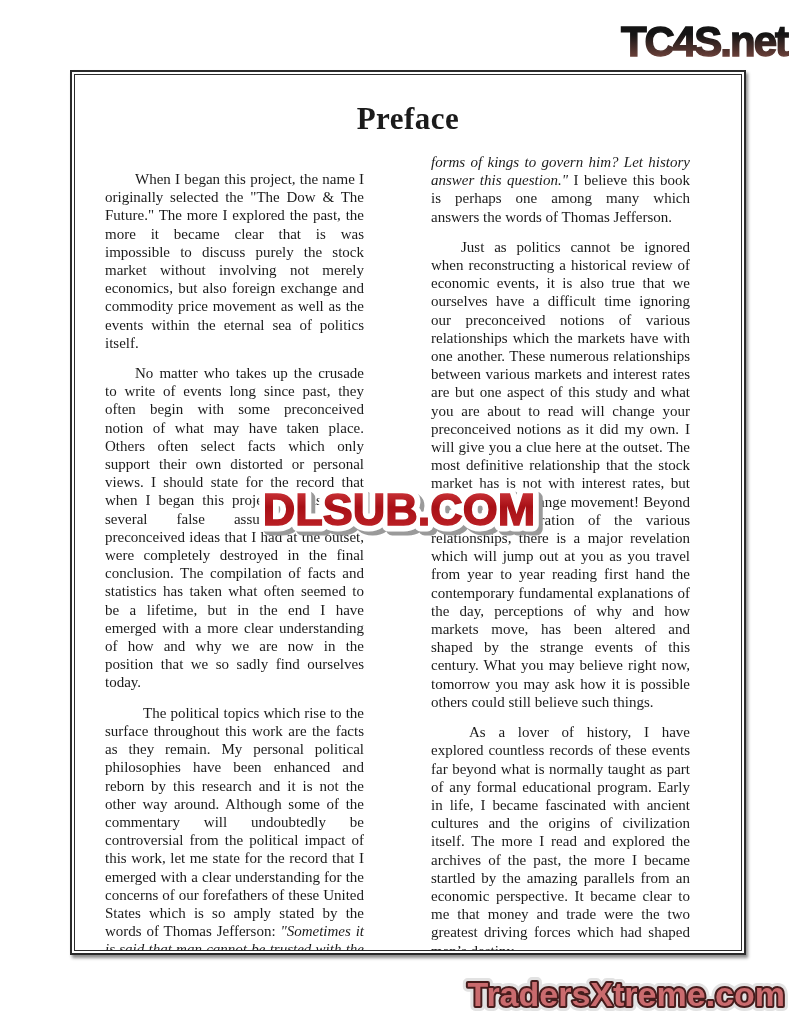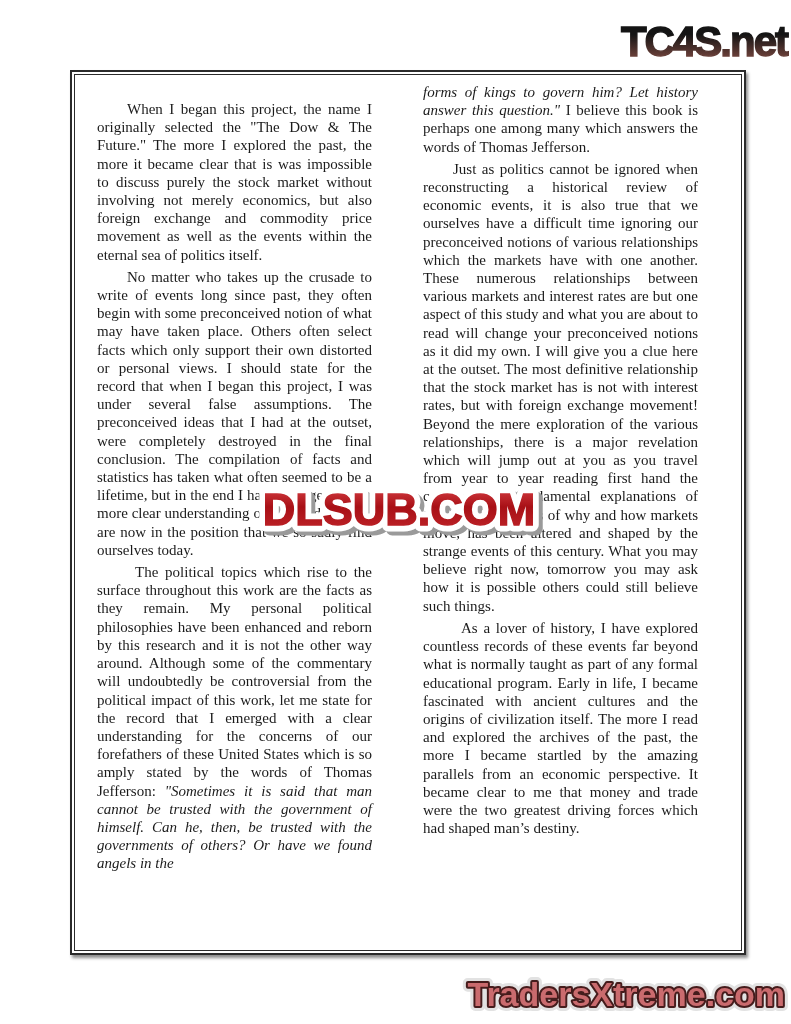--- a/index.html
+++ b/index.html
@@ -30,21 +30,21 @@
     margin:26px 0 0 0;text-align:center;
     font-size:31px;font-weight:bold;letter-spacing:.5px;
   }
 
   .columns{display:flex;margin-top:4px;padding-left:18px;gap:43px;}
   .col{
     width:283px;font-size:15px;line-height:18.2px;
     text-align:justify;text-justify:inter-word;
   }
   .col-left{padding-top:17px;}
-  .col p{margin:4px;text-indent:30px;}
+  .col p{margin:12px;text-indent:30px;}
   .col p.indent-lg{text-indent:38px;}
   .col p.noindent{text-indent:0;}
   .em{font-style:italic;}
 
   
   .wm-mid{position:absolute;left:248px;top:476px;}
   .wm-bottom{position:absolute;right:0px;top:966px;}
 </style>
 </head>
 <body>
@@ -56,20 +56,21 @@
         <stop offset="0.35" style="stop-color:var(--wm_top_dark,#141414)"></stop>
         <stop offset="1" style="stop-color:var(--wm_top_red,#8a5047)"></stop>
       </linearGradient>
     </defs>
     <text x="194" y="42" text-anchor="end" font-size="42" font-weight="bold" letter-spacing="-2" fill="url(#gTop)" stroke="url(#gTop)" stroke-width="1.4">TC4S.net</text>
   </svg>
 </div>
 
 <div class="frame">
   <div class="frame-inner">
+    <h1 class="title">Preface</h1>
 
     <div class="columns">
       <div class="col col-left">
         <p><span>When I began this project, the name I originally selected the "The Dow &amp; The Future." The more I explored the past, the more it became clear that is was impossible to discuss purely the stock market without involving not merely economics, but also foreign exchange and commodity price movement as well as the events within the eternal sea of politics itself.</span></p>
         <p><span>No matter who takes up the crusade to write of events long since past, they often begin with some preconceived notion of what may have taken place. Others often select facts which only support their own distorted or personal views. I should state for the record that when I began this project, I was under several false assumptions. The preconceived ideas that I had at the outset, were completely destroyed in the final conclusion. The compilation of facts and statistics has taken what often seemed to be a lifetime, but in the end I have emerged with a more clear understanding of how and why we are now in the position that we so sadly find ourselves today.</span></p>
         <p class="indent-lg"><span>The political topics which rise to the surface throughout this work are the facts as they remain. My personal political philosophies have been enhanced and reborn by this research and it is not the other way around. Although some of the commentary will undoubtedly be controversial from the political impact of this work, let me state for the record that I emerged with a clear understanding for the concerns of our forefathers of these United States which is so amply stated by the words of Thomas Jefferson:  </span><span class="em">"Sometimes it is said that man cannot be trusted with the government of himself. Can he, then, be trusted with the governments of others? Or have we found angels in the</span></p>
       </div>
 
       <div class="col col-right">
         <p class="noindent"><span class="em">forms of kings to govern him?  Let history answer this question." </span><span>I believe this book is perhaps one among many which answers the words of Thomas Jefferson.</span></p>

